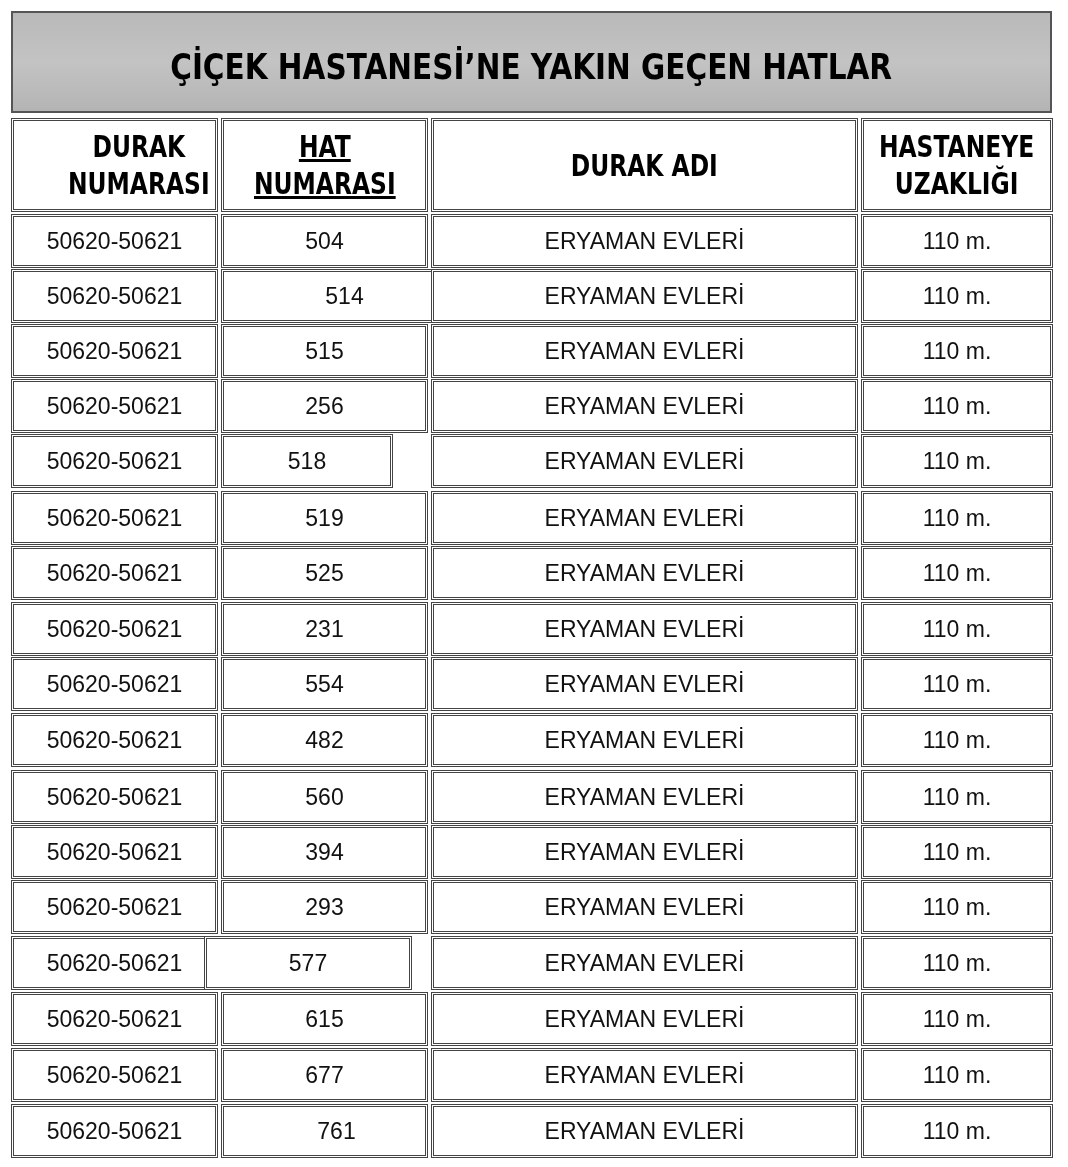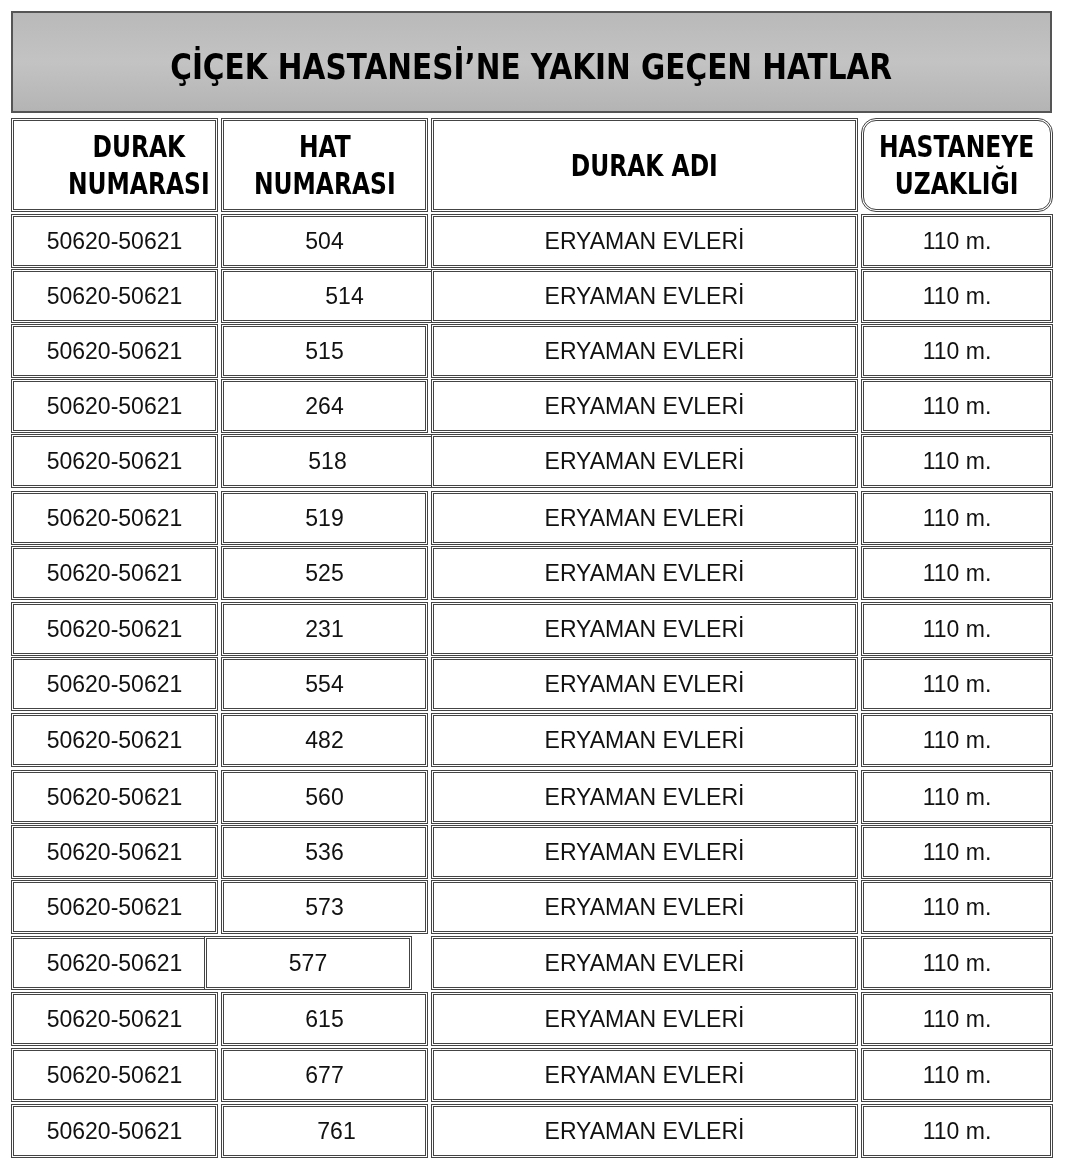--- a/index.html
+++ b/index.html
@@ -30,28 +30,28 @@
 
 <div class="title-bar">
   <div class="title-text">ÇİÇEK HASTANESİ’NE YAKIN GEÇEN HATLAR</div>
 </div>
 
 <div id="table">
     <div class="cell hcell" style="left: 11px; top: 118px; width: 207px; height: 94px; padding-left: 48px;">
       <span>DURAK
 NUMARASI</span>
     </div>
-    <div class="cell hcell" style="left: 221px; top: 118px; width: 207px; height: 94px;">
+    <div class="cell hcell" style="left: 221px; top: 118px; width: 207px; height: 94px; text-decoration: underline;">
       <span>HAT
 NUMARASI</span>
     </div>
     <div class="cell hcell" style="left: 431px; top: 118px; width: 427px; height: 94px;">
       <span>DURAK ADI</span>
     </div>
-    <div class="cell hcell" style="left: 861px; top: 118px; width: 192px; height: 94px; border-radius: 15px;">
+    <div class="cell hcell" style="left: 861px; top: 118px; width: 192px; height: 94px;">
       <span>HASTANEYE
 UZAKLIĞI</span>
     </div>
     <div>
       <div class="cell dcell" style="left: 11px; top: 214px; width: 207px; height: 54px;">50620-50621</div>
       <div class="cell dcell" style="left: 221px; top: 214px; width: 207px; height: 54px;">504</div>
       <div class="cell dcell" style="left: 431px; top: 214px; width: 427px; height: 54px;">ERYAMAN EVLERİ</div>
       <div class="cell dcell" style="left: 861px; top: 214px; width: 192px; height: 54px;">110 m.</div>
     </div>
     <div>
@@ -61,27 +61,27 @@
       <div class="cell dcell" style="left: 861px; top: 269px; width: 192px; height: 54px;">110 m.</div>
     </div>
     <div>
       <div class="cell dcell" style="left: 11px; top: 324px; width: 207px; height: 54px;">50620-50621</div>
       <div class="cell dcell" style="left: 221px; top: 324px; width: 207px; height: 54px;">515</div>
       <div class="cell dcell" style="left: 431px; top: 324px; width: 427px; height: 54px;">ERYAMAN EVLERİ</div>
       <div class="cell dcell" style="left: 861px; top: 324px; width: 192px; height: 54px;">110 m.</div>
     </div>
     <div>
       <div class="cell dcell" style="left: 11px; top: 379px; width: 207px; height: 54px;">50620-50621</div>
-      <div class="cell dcell" style="left: 221px; top: 379px; width: 207px; height: 54px;">264</div>
+      <div class="cell dcell" style="left: 221px; top: 379px; width: 207px; height: 54px;">256</div>
       <div class="cell dcell" style="left: 431px; top: 379px; width: 427px; height: 54px;">ERYAMAN EVLERİ</div>
       <div class="cell dcell" style="left: 861px; top: 379px; width: 192px; height: 54px;">110 m.</div>
     </div>
     <div>
       <div class="cell dcell" style="left: 11px; top: 434px; width: 207px; height: 54px;">50620-50621</div>
-      <div class="cell dcell" style="left: 221px; top: 434px; width: 213px; height: 54px;">518</div>
+      <div class="cell dcell" style="left: 221px; top: 434px; width: 172px; height: 54px;">518</div>
       <div class="cell dcell" style="left: 431px; top: 434px; width: 427px; height: 54px;">ERYAMAN EVLERİ</div>
       <div class="cell dcell" style="left: 861px; top: 434px; width: 192px; height: 54px;">110 m.</div>
     </div>
     <div>
       <div class="cell dcell" style="left: 11px; top: 491px; width: 207px; height: 54px;">50620-50621</div>
       <div class="cell dcell" style="left: 221px; top: 491px; width: 207px; height: 54px;">519</div>
       <div class="cell dcell" style="left: 431px; top: 491px; width: 427px; height: 54px;">ERYAMAN EVLERİ</div>
       <div class="cell dcell" style="left: 861px; top: 491px; width: 192px; height: 54px;">110 m.</div>
     </div>
     <div>
@@ -109,27 +109,27 @@
       <div class="cell dcell" style="left: 861px; top: 713px; width: 192px; height: 54px;">110 m.</div>
     </div>
     <div>
       <div class="cell dcell" style="left: 11px; top: 770px; width: 207px; height: 54px;">50620-50621</div>
       <div class="cell dcell" style="left: 221px; top: 770px; width: 207px; height: 54px;">560</div>
       <div class="cell dcell" style="left: 431px; top: 770px; width: 427px; height: 54px;">ERYAMAN EVLERİ</div>
       <div class="cell dcell" style="left: 861px; top: 770px; width: 192px; height: 54px;">110 m.</div>
     </div>
     <div>
       <div class="cell dcell" style="left: 11px; top: 825px; width: 207px; height: 54px;">50620-50621</div>
-      <div class="cell dcell" style="left: 221px; top: 825px; width: 207px; height: 54px;">536</div>
+      <div class="cell dcell" style="left: 221px; top: 825px; width: 207px; height: 54px;">394</div>
       <div class="cell dcell" style="left: 431px; top: 825px; width: 427px; height: 54px;">ERYAMAN EVLERİ</div>
       <div class="cell dcell" style="left: 861px; top: 825px; width: 192px; height: 54px;">110 m.</div>
     </div>
     <div>
       <div class="cell dcell" style="left: 11px; top: 880px; width: 207px; height: 54px;">50620-50621</div>
-      <div class="cell dcell" style="left: 221px; top: 880px; width: 207px; height: 54px;">573</div>
+      <div class="cell dcell" style="left: 221px; top: 880px; width: 207px; height: 54px;">293</div>
       <div class="cell dcell" style="left: 431px; top: 880px; width: 427px; height: 54px;">ERYAMAN EVLERİ</div>
       <div class="cell dcell" style="left: 861px; top: 880px; width: 192px; height: 54px;">110 m.</div>
     </div>
     <div>
       <div class="cell dcell" style="left: 11px; top: 936px; width: 207px; height: 54px;">50620-50621</div>
       <div class="cell dcell" style="left: 204px; top: 936px; width: 208px; height: 54px;">577</div>
       <div class="cell dcell" style="left: 431px; top: 936px; width: 427px; height: 54px;">ERYAMAN EVLERİ</div>
       <div class="cell dcell" style="left: 861px; top: 936px; width: 192px; height: 54px;">110 m.</div>
     </div>
     <div>

